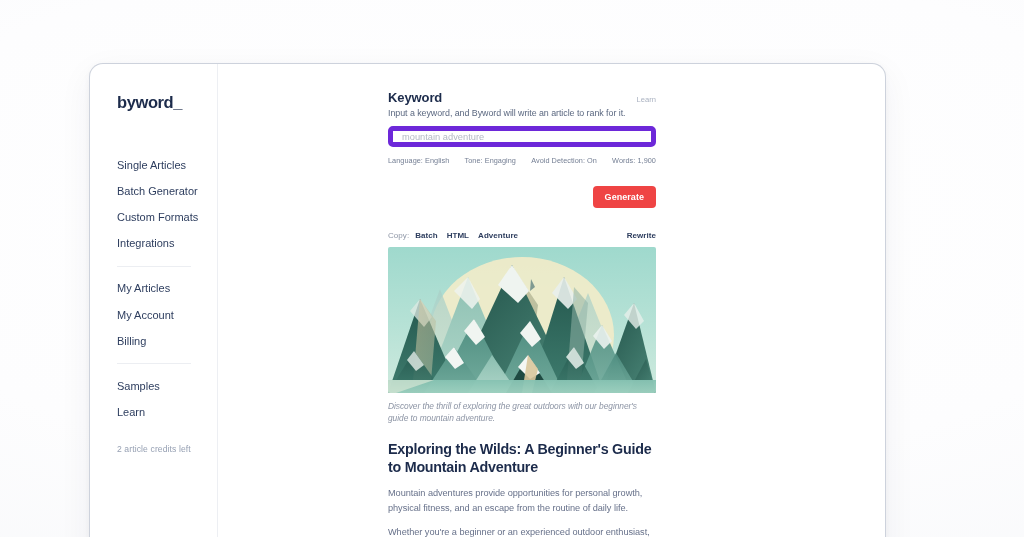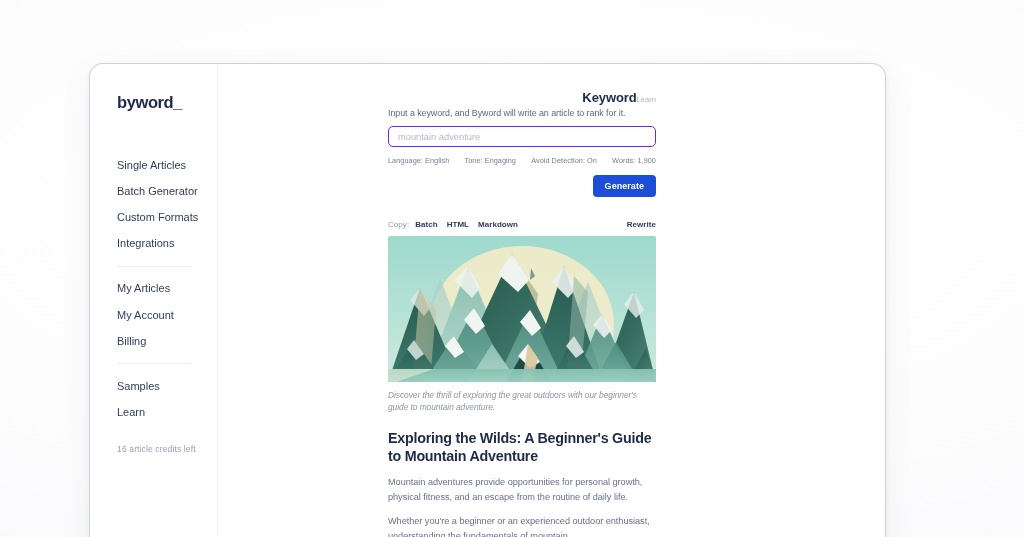--- a/index.html
+++ b/index.html
@@ -90,21 +90,21 @@
   }
   #content {
     width: 268px;
     margin-left: 170px;
     padding-top: 26px;
   }
 
   .kw-head {
     display: flex;
     align-items: baseline;
-    justify-content: flex-end;
+    justify-content: space-between;
   }
   .kw-title {
     font-size: 13px;
     font-weight: 700;
     color: #1c2b4b;
     letter-spacing: -0.1px;
   }
   .kw-learn {
     font-size: 7.6px;
     color: #a9b1c0;
@@ -115,21 +115,21 @@
     color: #5b6880;
     margin-top: 3px;
     letter-spacing: -0.05px;
   }
   .kw-input {
     display: block;
     box-sizing: border-box;
     width: 268px;
     height: 21px;
     margin-top: 8px;
-    border: 1px solid #6d28d9;
+    border: 5px solid #6d28d9;
     border-radius: 5px;
     background: #fff;
     font-family: "Liberation Sans", sans-serif;
     font-size: 9.3px;
     color: #3c4a63;
     padding: 0 9px;
     outline: none;
   }
   .kw-input::placeholder { color: #b3b9c4; }
 
@@ -140,30 +140,31 @@
     font-size: 7.3px;
     color: #737e93;
     letter-spacing: 0.05px;
   }
   .kw-actions {
     display: flex;
     justify-content: flex-end;
     margin-top: 10px;
   }
   .btn-generate {
-    background: #1d4ed8;
+    background: #ef4444;
     color: #ffffff;
     border: none;
     border-radius: 4px;
     font-family: "Liberation Sans", sans-serif;
     font-size: 9px;
     font-weight: 700;
     padding: 6px 12px;
     cursor: pointer;
     letter-spacing: 0.05px;
+    margin-top: 11px;
   }
 
   
   .copy-bar {
     display: flex;
     align-items: flex-start;
     margin-top: 23px;
     font-size: 8px;
     letter-spacing: 0.05px;
   }
@@ -241,21 +242,21 @@
       <div class="nav-item">Billing</div>
     </nav>
 
     <div class="nav-sep"></div>
 
     <nav class="nav-group group3">
       <div class="nav-item">Samples</div>
       <div class="nav-item">Learn</div>
     </nav>
 
-    <div class="credits">16 article credits left</div>
+    <div class="credits">2 article credits left</div>
   </aside>
 
   <main id="main">
     <div id="content">
 
       <div class="kw-head">
         <div class="kw-title">Keyword</div>
         <div class="kw-learn">Learn</div>
       </div>
 
@@ -271,21 +272,21 @@
       </div>
 
       <div class="kw-actions">
         <button class="btn-generate">Generate</button>
       </div>
 
       <div class="copy-bar">
         <span class="copy-label">Copy:</span>
         <span class="copy-opt">Batch</span>
         <span class="copy-opt">HTML</span>
-        <span class="copy-opt">Markdown</span>
+        <span class="copy-opt">Adventure</span>
         <span class="copy-spacer"></span>
         <span class="copy-rewrite">Rewrite</span>
       </div>
 
       <svg class="hero" viewBox="0 0 268 146" preserveAspectRatio="none">
         <defs>
           <linearGradient id="sky" x1="0" y1="0" x2="0" y2="1">
             <stop offset="0%" stop-color="#9fd9cd"></stop>
             <stop offset="55%" stop-color="#b7e2d6"></stop>
             <stop offset="100%" stop-color="#cfeade"></stop>

